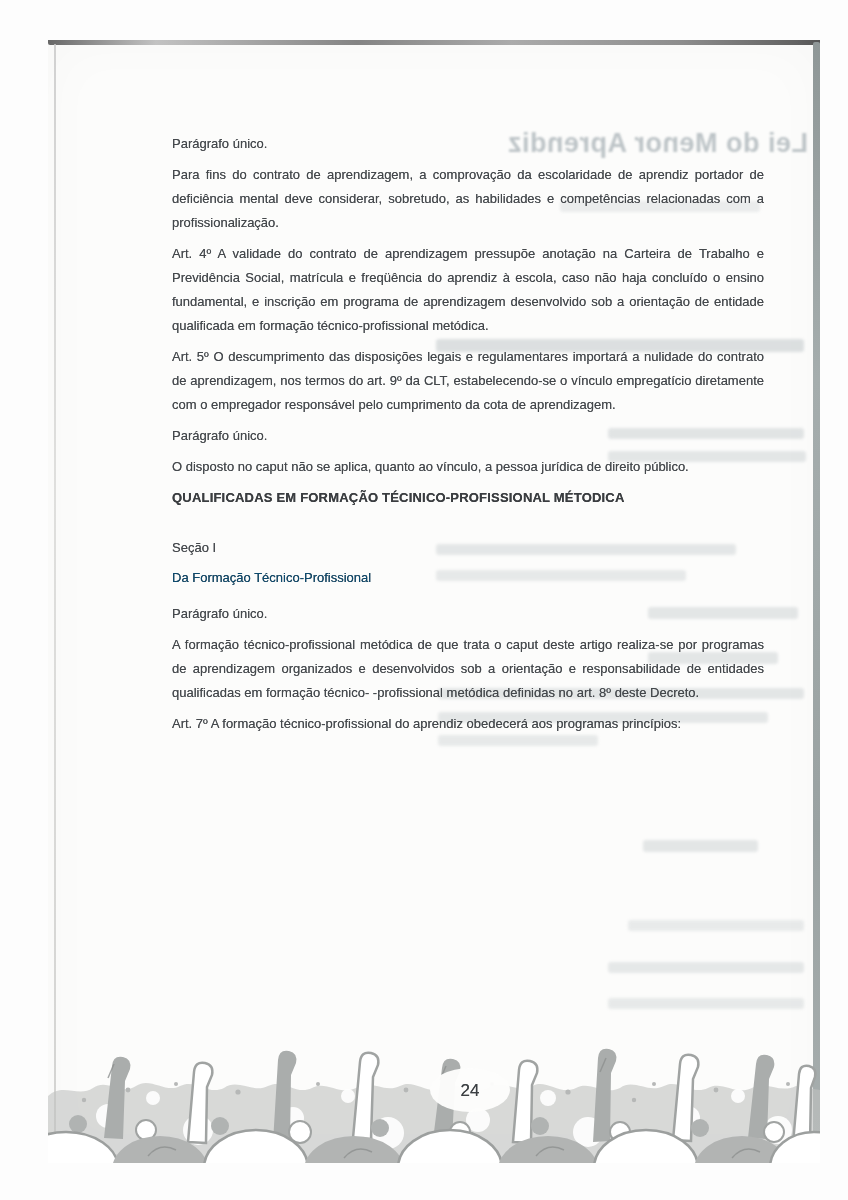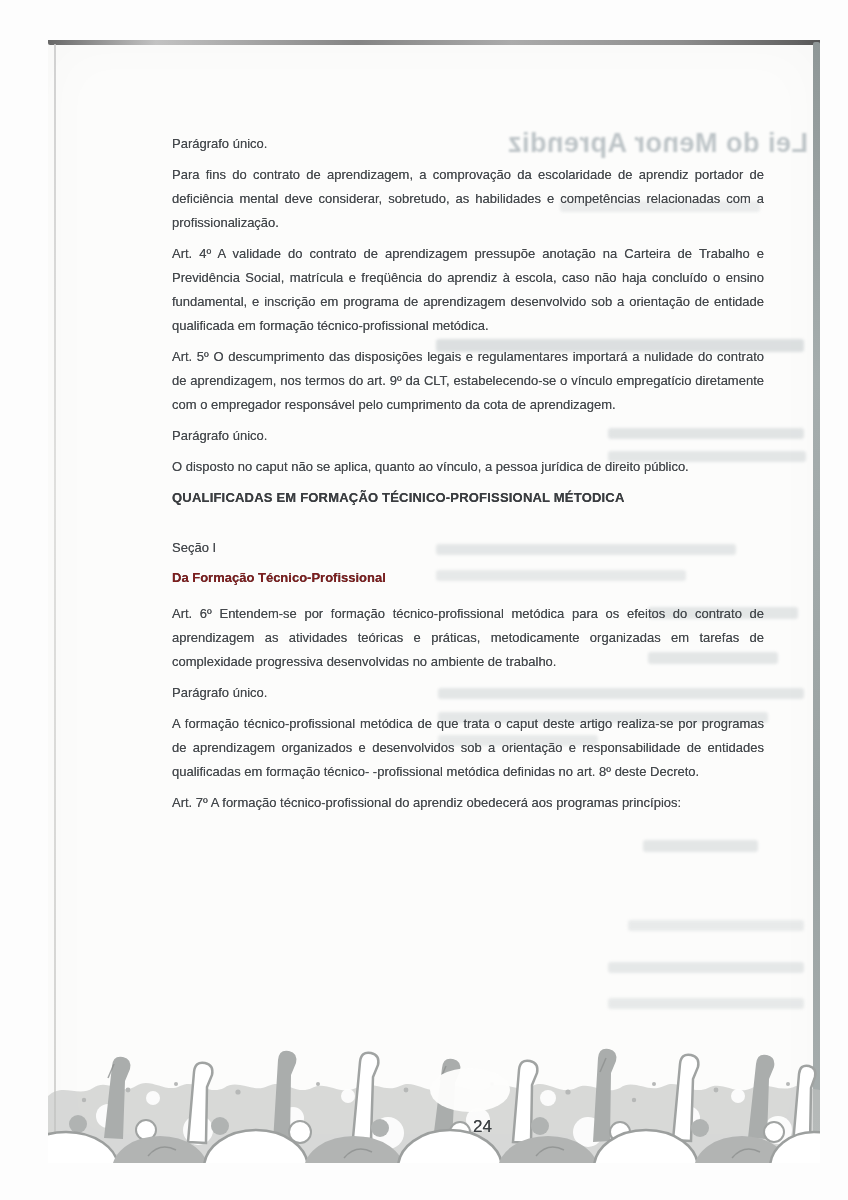--- a/index.html
+++ b/index.html
@@ -42,43 +42,43 @@
   }
   .content .para{margin:0 0 7px 0;text-align:justify;}
   .content .label{margin:0 0 7px 0;}
   .content .chapter{margin:10px 0 7px 0;letter-spacing:.4px;}
   .content .heading{
     margin:4px 0 26px 0;font-weight:bold;color:#3a3d40;letter-spacing:.2px;
     text-shadow:0 0 0.5px rgba(55,58,61,0.9);
   }
   .content .section{margin:4px 0 6px 0;}
   .content .subheading{
-    margin:0 0 12px 0;font-weight:bold;color:#7f1d1d;
+    margin:0 0 12px 0;font-weight:normal;color:#0c4a6e;
     text-shadow:0 0 0.5px rgba(55,58,61,0.9);
   }
   .content .list-item{margin:0;}
   
   .ghost-title{
     position:absolute;left:420px;top:86px;width:340px;
     transform:scaleX(-1);
     font-weight:bold;font-size:27px;line-height:34px;white-space:nowrap;
     color:#b2babe;letter-spacing:.5px;
     filter:blur(1.1px);opacity:.85;
     pointer-events:none;
   }
   .ghost-bar{
     position:absolute;height:11px;border-radius:3px;
     background:#a4aeb2;filter:blur(1.4px);
     pointer-events:none;
   }
   
   .illustration{position:absolute;left:0;right:0;bottom:0;height:125px;}
   .pagenum{
-    position:absolute;left:400px;top:1074px;width:44px;height:26px;
-    text-align:right;font-size:17px;line-height:26px;color:#3c4043;
+    position:absolute;left:400px;top:1038px;width:44px;height:26px;
+    text-align:center;font-size:17px;line-height:26px;color:#3c4043;
     text-shadow:0 0 0.4px rgba(60,64,68,0.8);
   }
 </style>
 </head>
 <body>
 
 <div class="scan">
 
   <div class="edge-top"></div>
   <div class="edge-left"></div>
@@ -107,21 +107,20 @@
     <div class="para">Para fins do contrato de aprendizagem, a comprovação da escolaridade de aprendiz portador de deficiência mental deve considerar, sobretudo, as habilidades e competências relacionadas com a profissionalização.</div>
     <div class="para">Art. 4º A validade do contrato de aprendizagem pressupõe anotação na Carteira de Trabalho e Previdência Social, matrícula e freqüência do aprendiz à escola, caso não haja concluído o ensino fundamental, e inscrição em programa de aprendizagem desenvolvido sob a orientação de entidade qualificada em formação técnico-profissional metódica.</div>
     <div class="para">Art. 5º O descumprimento das disposições legais e regulamentares importará a nulidade do contrato de aprendizagem, nos termos do art. 9º da CLT, estabelecendo-se o vínculo empregatício diretamente com o empregador responsável pelo cumprimento da cota de aprendizagem.</div>
     <div class="label">Parágrafo único.</div>
     <div class="para">O disposto no caput não se aplica, quanto ao vínculo, a pessoa jurídica de direito público.</div>
     <div class="heading">
       <div>QUALIFICADAS EM FORMAÇÃO TÉCINICO-PROFISSIONAL MÉTODICA</div>
     </div>
     <div class="section">Seção I</div>
     <div class="subheading">Da Formação Técnico-Profissional</div>
-    <div class="para">Art. 6º Entendem-se por formação técnico-profissional metódica para os efeitos do contrato de aprendizagem as atividades teóricas e práticas, metodicamente organizadas em tarefas de complexidade progressiva desenvolvidas no ambiente de trabalho.</div>
     <div class="label">Parágrafo único.</div>
     <div class="para">A formação técnico-profissional metódica de que trata o caput deste artigo realiza-se por programas de aprendizagem organizados e desenvolvidos sob a orientação e responsabilidade de entidades qualificadas em formação técnico- -profissional metódica definidas no art. 8º deste Decreto.</div>
     <div class="para">Art. 7º A formação técnico-profissional do aprendiz obedecerá aos programas princípios:</div>
   </div>
 
   <div class="illustration">
     <svg width="772" height="125" viewBox="0 0 772 125" xmlns="http://www.w3.org/2000/svg">
 
       <path fill="#bfc1c0" opacity="0.6" d="M0,58 C15,44 30,60 45,50 C60,40 72,58 88,48 C102,38 118,56 132,48 C148,40 160,58 176,50 C190,40 205,56 220,48 C236,40 248,58 264,50 C278,42 292,58 308,50 C322,40 336,56 352,48 C366,40 380,58 396,50 C410,42 424,58 440,50 C454,40 468,56 484,48 C498,40 512,58 528,50 C542,42 556,58 572,50 C586,40 600,56 616,48 C630,40 644,58 660,50 C674,42 688,58 704,50 C718,42 732,56 748,48 L772,52 L772,125 L0,125 Z"></path>
 

